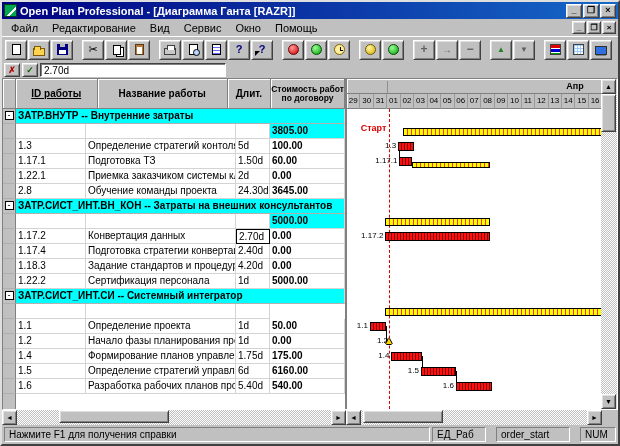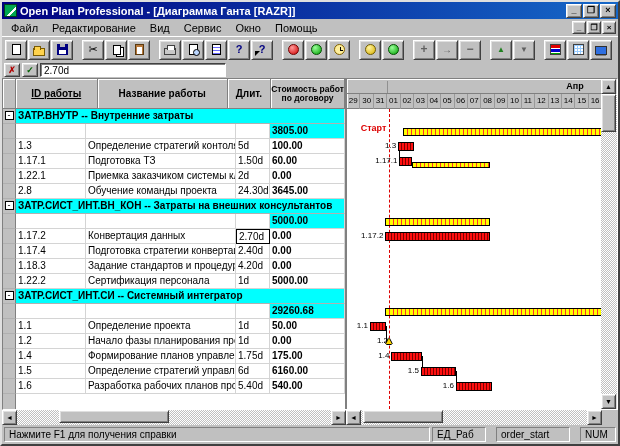--- a/index.html
+++ b/index.html
@@ -377,21 +377,20 @@
             <div class="tc c-collapse">
               <span class="collapse-box">-</span>
             </div>
             <div class="tc c-span">ЗАТР.СИСТ_ИНТ.СИ -- Системный интегратор</div>
           </div>
           <div class="t-row summary">
             <div class="tc c-collapse"></div>
             <div class="tc c-id"></div>
             <div class="tc c-name"></div>
             <div class="tc c-dur"></div>
-            <div class="tc c-cost cyan">29260.68</div>
           </div>
           <div class="t-row task">
             <div class="tc c-collapse"></div>
             <div class="tc c-id">1.1</div>
             <div class="tc c-name">Определение проекта</div>
             <div class="tc c-dur">1d</div>
             <div class="tc c-cost">50.00</div>
           </div>
           <div class="t-row task">
             <div class="tc c-collapse"></div>

